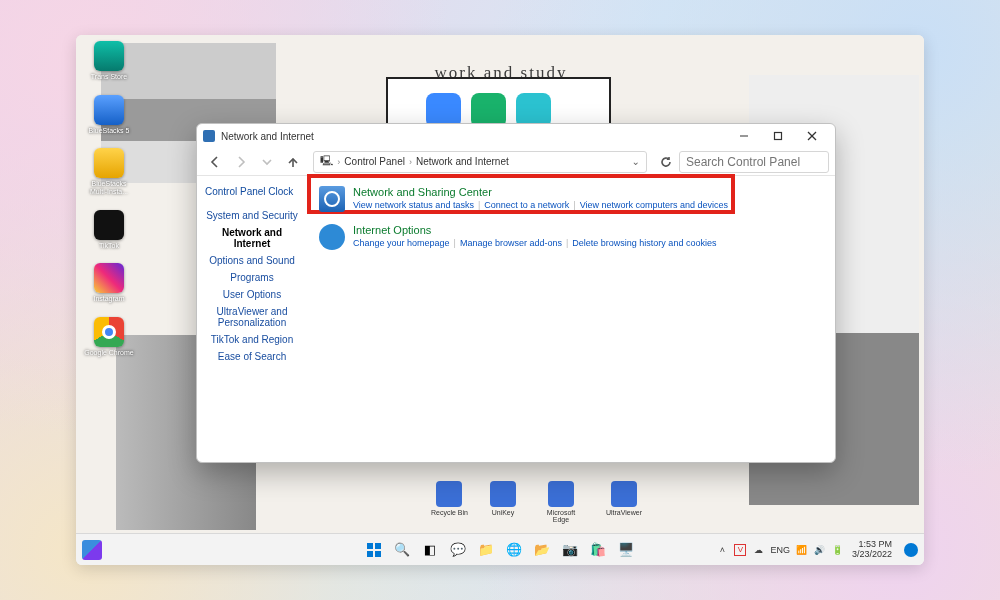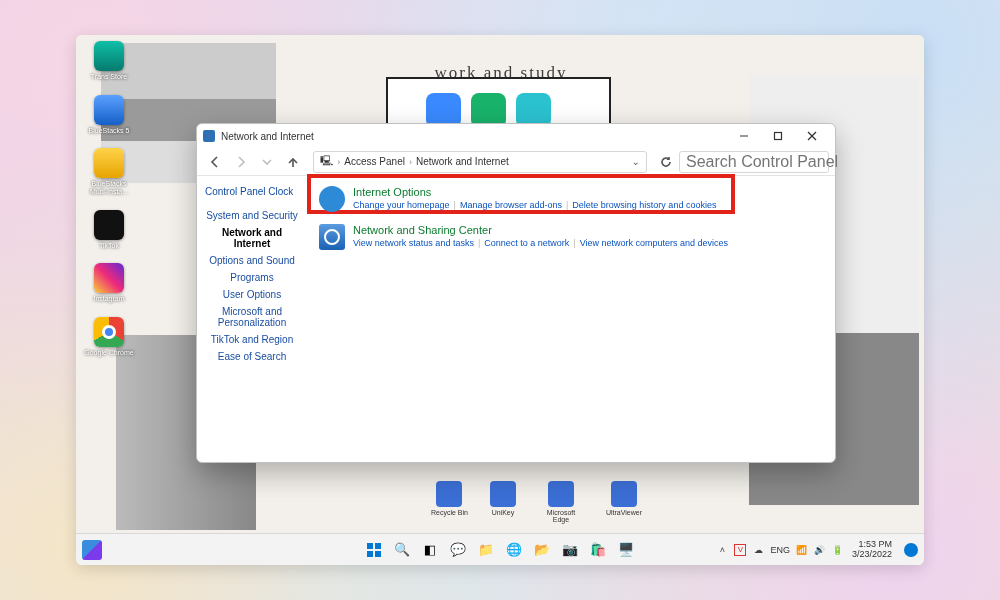--- a/index.html
+++ b/index.html
@@ -78,21 +78,21 @@
 
   .navbar { height:28px; display:flex; align-items:center; padding:0 6px; gap:2px; border-bottom:1px solid #e4e4e4; }
   .nbtn { width:24px;height:24px;display:flex;align-items:center;justify-content:center;border-radius:3px;cursor:pointer;color:#555; }
   .nbtn.disabled{color:#bfbfbf;cursor:default;}
   .nbtn svg{width:12px;height:12px;stroke:currentColor;stroke-width:1.6;fill:none;}
   .addr { flex:1; height:22px; border:1px solid #d6d6d6; border-radius:3px; display:flex; align-items:center; padding:0 6px; font-size:10px; color:#333; gap:4px; margin:0 6px;}
   .addr .chev{color:#888;font-size:9px;}
   .addr .drop{margin-left:auto;color:#666;cursor:pointer;}
   .refresh{width:22px;}
   .search { width:150px; height:22px; border:1px solid #d6d6d6; border-radius:3px; font-size:10px; padding:0 6px; color:#888; display:flex; align-items:center;}
-  .search input{border:none;outline:none;font-size:16px;flex:1;color:#333;background:transparent;}
+  .search input{border:none;outline:none;font-size:12px;flex:1;color:#333;background:transparent;}
 
   .body { flex:1; display:flex; }
   .side { width:110px; padding:10px 8px; font-size:10px; color:#1a4ea0; }
   .side .home { color:#104a9e; margin-bottom:10px; cursor:pointer; }
   .side .item { padding:3px 0; cursor:pointer; color:#1a4ea0;text-align:center; }
   .side .item.active { color:#000; font-weight:600; }
 
   .content { flex:1; padding:8px 10px; position:relative; }
   .highlight { position:absolute; left:0px; top:-2px; width:428px; height:40px; border:4px solid #e2231a; pointer-events:none; }
   .catblock { display:flex; gap:8px; margin-bottom:8px; padding:2px; }
@@ -230,21 +230,21 @@
           </div>
         <div class="nbtn">
             <svg viewBox="0 0 12 12">
               <polyline points="2,7 6,3 10,7"></polyline>
               <line x1="6" y1="3" x2="6" y2="11"></line>
             </svg>
           </div>
         <div class="addr">
           <span>🖳</span>
           <span class="chev">›</span>
-          <span>Access Panel</span>
+          <span>Control Panel</span>
           <span class="chev">›</span>
           <span>Network and Internet</span>
           <span class="drop">⌄</span>
         </div>
         <div class="nbtn refresh">
             <svg viewBox="0 0 12 12">
               <path d="M10 6a4 4 0 1 1-1.2-2.8"></path>
               <polyline points="9,1 9,3.2 6.8,3.2"></polyline>
             </svg>
           </div>
@@ -255,40 +255,40 @@
 
       <div class="body">
         <div class="side">
           <div class="home">Control Panel Clock</div>
           <div id="side-items">
               <div class="item">System and Security</div>
               <div class="item active">Network and Internet</div>
               <div class="item">Options and Sound</div>
               <div class="item">Programs</div>
               <div class="item">User Options</div>
-              <div class="item">Microsoft and Personalization</div>
+              <div class="item">UltraViewer and Personalization</div>
               <div class="item">TikTok and Region</div>
               <div class="item">Ease of Search</div>
             </div>
         </div>
         <div class="content">
           <div class="highlight"></div>
           <div id="catlist">
+              <div class="catblock">
+                <div class="cicon net"></div>
+    <div class="ctext">
+      <div class="ctitle">Network and Sharing Center</div>
+      <div class="clinks"><span>View network status and tasks</span><span class="sep">|</span><span>Connect to a network</span><span class="sep">|</span><span>View network computers and devices</span></div>
+    </div>
+              </div>
               <div class="catblock">
                 <div class="cicon ie"></div>
     <div class="ctext">
       <div class="ctitle">Internet Options</div>
       <div class="clinks"><span>Change your homepage</span><span class="sep">|</span><span>Manage browser add-ons</span><span class="sep">|</span><span>Delete browsing history and cookies</span></div>
-    </div>
-              </div>
-              <div class="catblock">
-                <div class="cicon net"></div>
-    <div class="ctext">
-      <div class="ctitle">Network and Sharing Center</div>
-      <div class="clinks"><span>View network status and tasks</span><span class="sep">|</span><span>Connect to a network</span><span class="sep">|</span><span>View network computers and devices</span></div>
     </div>
               </div>
             </div>
         </div>
       </div>
     </div>
 
     <div class="taskbar">
       <div class="tb-left">
         <div class="widgets"></div>

